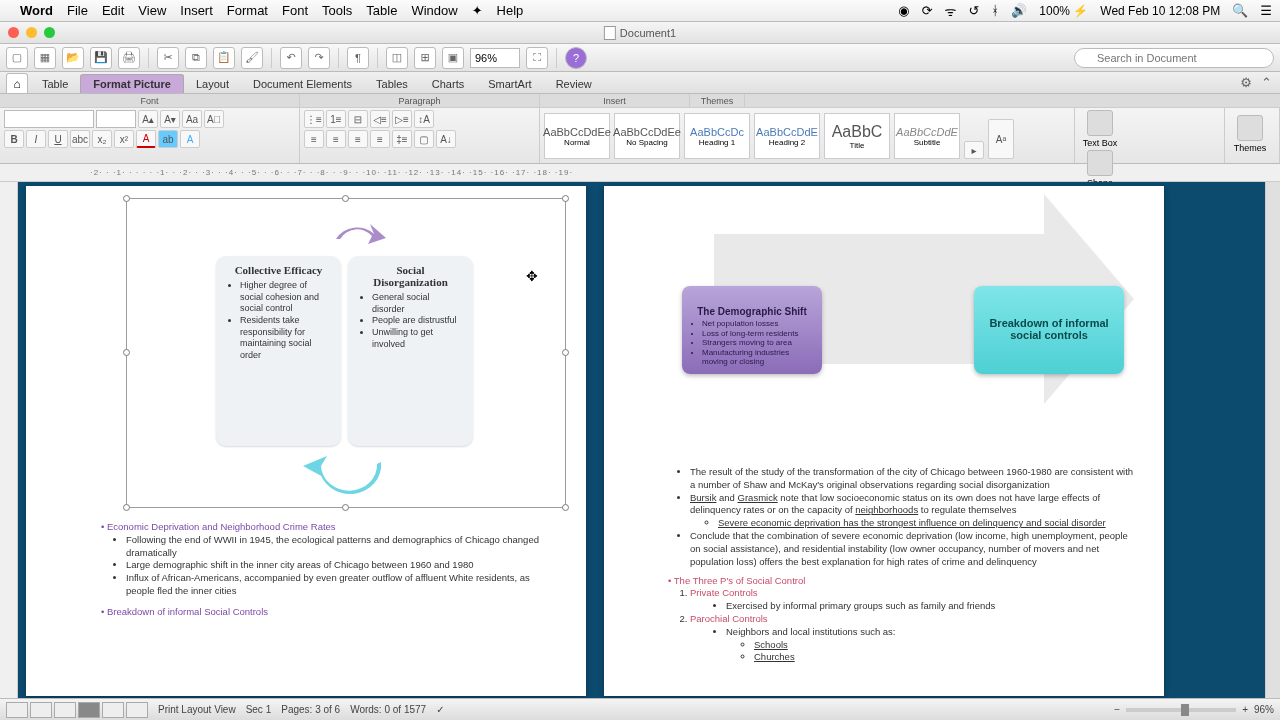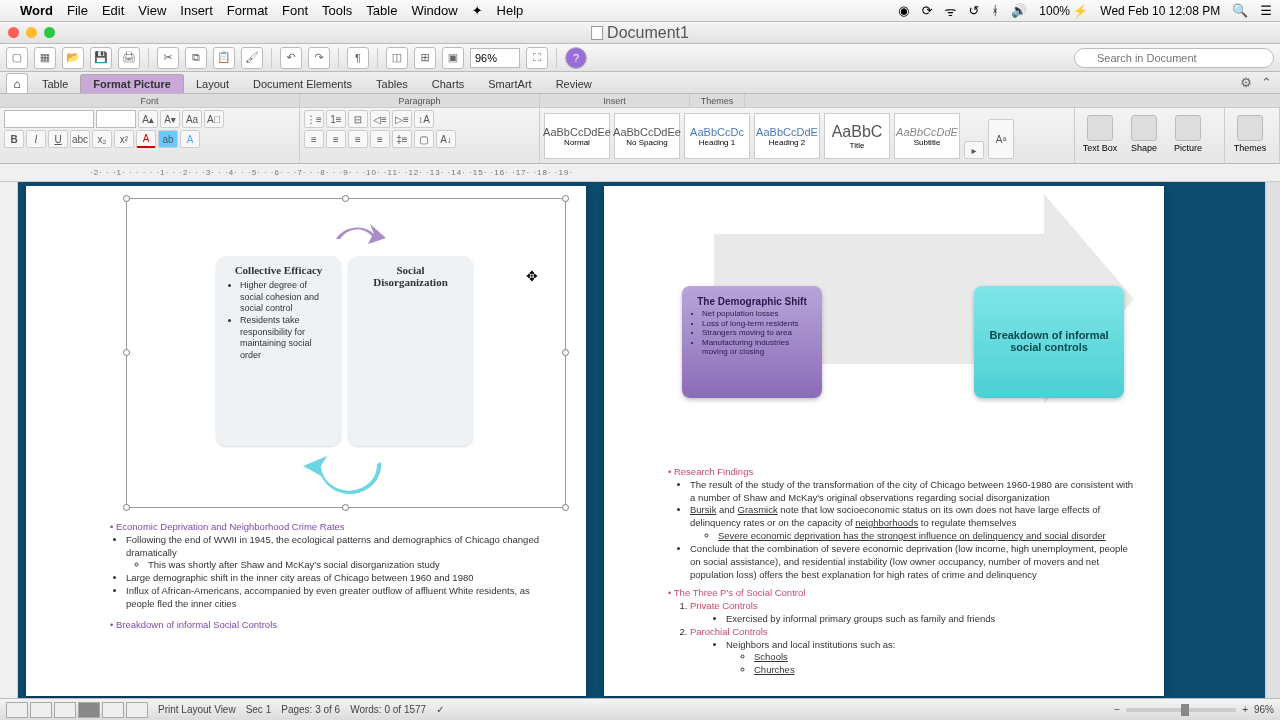--- a/index.html
+++ b/index.html
@@ -11,21 +11,21 @@
 .menubar .appname { font-weight:bold; margin-right:14px;}
 .menubar .mitem { margin-right:14px; }
 .menubar .right { margin-left:auto; display:flex; align-items:center; gap:12px; font-size:12px;}
 .menubar .right .ico { font-size:13px; }
 
 
 .titlebar { height: 22px; background: linear-gradient(#f5f5f5,#e2e2e2); display:flex; align-items:center; position:relative; border-bottom:1px solid #bbb;}
 .traffic { display:flex; gap:7px; margin-left:8px;}
 .dot { width:11px; height:11px; border-radius:50%; }
 .dot.r{background:#ff5f57;} .dot.y{background:#febc2e;} .dot.g{background:#28c840;}
-.titlebar .title { position:absolute; left:50%; transform:translateX(-50%); font-size:16px; color:#555; display:flex; align-items:center; gap:4px;}
+.titlebar .title { position:absolute; left:50%; transform:translateX(-50%); font-size:11px; color:#555; display:flex; align-items:center; gap:4px;}
 .titlebar .title .docicon{width:12px;height:14px;background:#fff;border:1px solid #999;display:inline-block;}
 
 
 .toolbar { height: 28px; background: linear-gradient(#f8f8f8,#e4e4e4); display:flex; align-items:center; padding:0 6px; gap:6px; border-bottom:1px solid #bbb;}
 .tbtn { width:22px; height:22px; background:#fff; border:1px solid #bbb; border-radius:3px; display:flex; align-items:center; justify-content:center; font-size:11px; color:#666;}
 .tsep { width:1px; height:20px; background:#ccc; margin:0 2px;}
 .zoom { width:50px; height:20px; border:1px solid #bbb; font-size:11px; padding:0 4px; background:#fff;}
 .searchbox { margin-left:auto; width:200px; height:20px; border:1px solid #bbb; border-radius:10px; font-size:11px; padding:0 8px 0 22px; background:#fff; color:#aaa; position:relative;}
 .searchwrap{position:relative; margin-left:auto;border-radius:9px;}
 .searchwrap .sicon{position:absolute; left:6px; top:3px; font-size:11px; color:#888;}
@@ -80,27 +80,27 @@
 .card h4{font-size:11px;font-weight:bold;text-align:center;margin-bottom:4px;font-family:"Times New Roman",serif;}
 .card ul{list-style:disc;padding-left:14px;font-size:9px;line-height:1.3;font-family:"Times New Roman",serif;}
 .card.c1{left:190px;top:70px;width:125px;height:190px;}
 .card.c2{left:322px;top:70px;width:125px;height:190px;}
 .arrowbot{position:absolute;left:275px;top:268px;width:90px;height:44px;}
 
 .movecursor{position:absolute;left:500px;top:82px;font-size:14px;color:#000;}
 
 
 .lbul{position:absolute;left:60px;top:335px;right:30px;font-family:"Times New Roman",serif;font-size:9.5px;line-height:1.35;}
-.lbul .hd{color:#7b4aa8;margin-left:24px;}
+.lbul .hd{color:#7b4aa8;margin-left:15px;}
 .lbul ul{list-style:disc;margin-left:40px;}
 .lbul ul ul{list-style:circle;margin-left:22px;}
 
 
 .bgArrow{position:absolute;left:110px;top:8px;width:420px;height:210px;}
-.rbox{position:absolute;top:100px;width:140px;height:112px;border-radius:8px;padding:10px 8px;font-family:"Times New Roman",serif;box-shadow:0 2px 4px rgba(0,0,0,.25);}
+.rbox{position:absolute;top:100px;width:140px;height:88px;border-radius:8px;padding:20px 8px;font-family:"Times New Roman",serif;box-shadow:0 2px 4px rgba(0,0,0,.25);}
 .rbox h4{font-size:10px;font-weight:bold;text-align:center;margin-bottom:2px;}
 .rbox ul{font-size:8px;list-style:disc;padding-left:12px;line-height:1.2;}
 .rbox.b1{left:78px;background:linear-gradient(#b8a5d9,#8b6cb8);color:#2a1a4a;}
 .rbox.b2{left:224px;background:linear-gradient(#c5b8dd,#9a85c4);color:#2a1a4a;}
 .rbox.b3{left:370px;width:150px;background:linear-gradient(#7fe5e8,#4dd0d4);color:#0a4a4c;display:flex;align-items:center;justify-content:center;text-align:center;}
 .rbox.b3 h4{font-size:11px;}
 
 .rbul{position:absolute;left:50px;top:280px;right:24px;font-family:"Times New Roman",serif;font-size:9.5px;line-height:1.35;}
 .rbul .hd{color:#c94a6a;margin-left:14px;}
 .rbul ul{list-style:disc;margin-left:36px;}
@@ -280,21 +280,21 @@
         <div class="prev">AaBbC</div>
         <div>Title</div>
       </div>
     <div class="stylebox">
         <div class="prev" style="font-style:italic;color:#888">AaBbCcDdE</div>
         <div>Subtitle</div>
       </div>
     <div class="btn2">▸</div>
     <div class="btn2" style="height:40px;width:26px">Aᵃ</div>
   </div>
-  <div class="rsec" style="width:150px;flex-direction:row">
+  <div class="rsec" style="width:150px;flex-direction:column">
     <div class="bigbtn">
         <div class="icn"></div>
         <span>Text Box</span>
       </div>
     <div class="bigbtn">
         <div class="icn"></div>
         <span>Shape</span>
       </div>
     <div class="bigbtn">
         <div class="icn"></div>
@@ -333,35 +333,37 @@
       </div>
       <div class="card c1">
         <h4>Collective Efficacy</h4>
         <ul>
             <li>Higher degree of social cohesion and social control</li>
             <li>Residents take responsibility for maintaining social order</li>
           </ul>
       </div>
       <div class="card c2">
         <h4>Social Disorganization</h4>
+        <ul>
+            <li>General social disorder</li>
+            <li>People are distrustful</li>
+            <li>Unwilling to get involved</li>
+          </ul>
       </div>
       <div class="arrowbot">
         <svg viewBox="0 0 90 44">
             <path d="M80,8 A30,28 0 0,1 18,14 L24,24 L2,12 L26,2 L20,12 A24,22 0 0,0 76,10 Z" fill="#6dd5e3"></path>
           </svg>
       </div>
       <div class="movecursor">✥</div>
 
       <div class="lbul">
         <div class="hd">• <span>Economic Deprivation and Neighborhood Crime Rates</span></div>
         <ul>
           <li><span>Following the end of WWII in 1945, the ecological patterns and demographics of Chicago changed dramatically</span>
-            <ul>
-                <li>This was shortly after Shaw and McKay's social disorganization study</li>
-              </ul>
           </li>
           <li>Large demographic shift in the inner city areas of Chicago between 1960 and 1980</li>
           <li>Influx of African-Americans, accompanied by even greater outflow of affluent White residents, as people fled the inner cities</li>
         </ul>
         <div style="height:8px"></div>
         <div class="hd">• <span>Breakdown of informal Social Controls</span></div>
       </div>
     </div>
 
     <div class="page right">
@@ -375,21 +377,20 @@
             <li>Loss of long-term residents</li>
             <li>Strangers moving to area</li>
             <li>Manufacturing industries moving or closing</li>
           </ul>
       </div>
       <div class="rbox b3">
         <h4>Breakdown of informal social controls</h4>
       </div>
 
       <div class="rbul">
-        <div class="hd">• <span>Research Findings</span></div>
         <ul>
           <li>The result of the study of the transformation of the city of Chicago between 1960-1980 are consistent with a number of Shaw and McKay's original observations regarding social disorganization</li>
           <li><span class="underl">Bursik</span><span> and </span><span class="underl">Grasmick</span><span> note that low socioeconomic status on its own does not have large effects of delinquency rates or on the capacity of </span><span class="underl">neighborhoods</span><span> to regulate themselves</span>
             <ul>
                 <li>Severe economic deprivation has the strongest influence on delinquency and social disorder</li>
               </ul>
           </li>
           <li>Conclude that the combination of severe economic deprivation (low income, high unemployment, people on social assistance), and residential instability (low owner occupancy, number of movers and net population loss) offers the best explanation for high rates of crime and delinquency</li>
         </ul>
         <div style="height:6px"></div>

